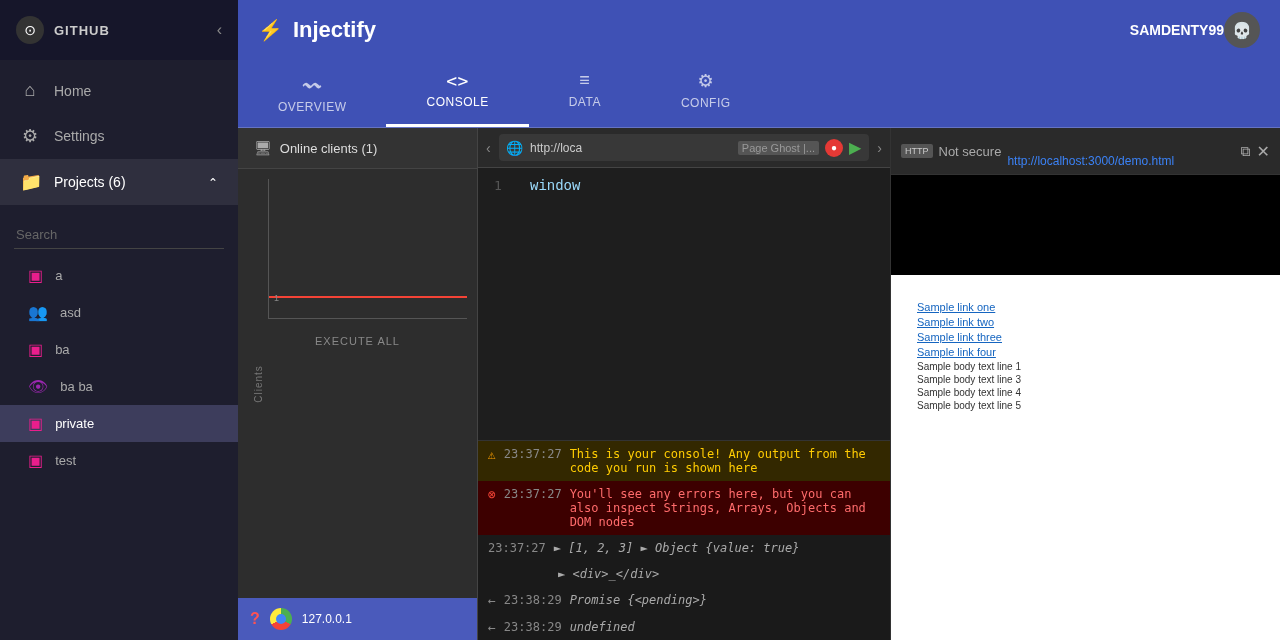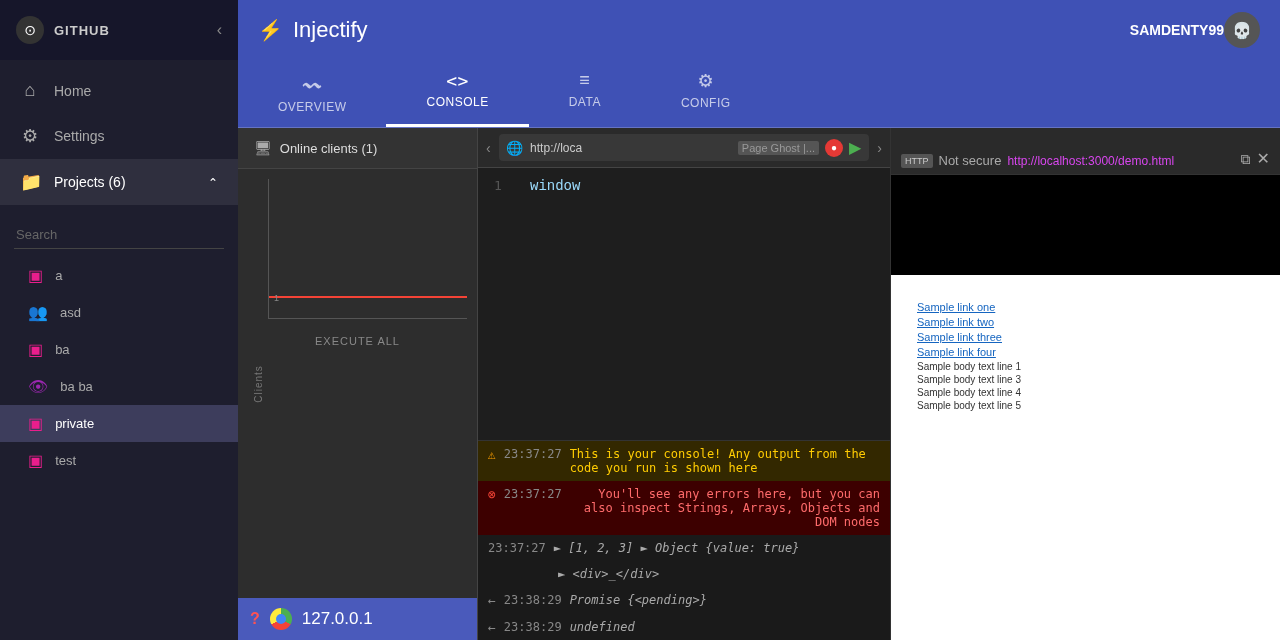--- a/index.html
+++ b/index.html
@@ -26,21 +26,21 @@
     .project-icon.orange { color: #ff9800; }
     .project-icon.purple { color: #9c27b0; }
 
     
     .main { flex: 1; display: flex; flex-direction: column; overflow: hidden; }
 
     
     .topbar { height: 60px; background: #3f51b5; display: flex; align-items: center; padding: 0 20px; gap: 16px; }
     .topbar-logo { display: flex; align-items: center; gap: 10px; }
     .topbar-logo-icon { color: #fff; font-size: 20px; }
-    .topbar-logo-text { font-size: 22px; font-weight: 400; color: #fff; }
+    .topbar-logo-text { font-size: 22px; font-weight: 700; color: #fff; }
     .topbar-spacer { flex: 1; }
     .topbar-user { display: flex; align-items: center; color: #fff; font-size: 14px; font-weight: 600; }
     .topbar-avatar { width: 36px; height: 36px; border-radius: 50%; background: #555; display: flex; align-items: center; justify-content: center; font-size: 16px; }
 
     
     .tabs { background: #3f51b5; display: flex; border-bottom: 1px solid rgba(255,255,255,0.2); }
     .tab { display: flex; flex-direction: column; align-items: center; padding: 10px 40px; cursor: pointer; color: rgba(255,255,255,0.7); font-size: 12px; gap: 4px; letter-spacing: 0.5px; border-bottom: 3px solid transparent; }
     .tab.active { color: #fff; border-bottom: 3px solid #fff; }
     .tab-icon { font-size: 18px; }
 
@@ -54,21 +54,21 @@
     .panel-header-title { font-size: 13px; color: #ddd; font-weight: 500; }
     .chart-area { padding: 10px; flex: 1; position: relative; min-height: 180px; }
     .chart-label { position: absolute; left: 2px; top: 50%; transform: translateY(-50%) rotate(-90deg); font-size: 10px; color: #777; letter-spacing: 1px; white-space: nowrap; }
     .chart-canvas { margin-left: 20px; height: 140px; position: relative; border-left: 1px solid #555; border-bottom: 1px solid #555; }
     .chart-line { position: absolute; bottom: 20px; left: 0; right: 0; height: 2px; background: linear-gradient(to right, #f44336, #f44336); }
     .chart-y-label { position: absolute; left: 5px; bottom: 15px; font-size: 9px; color: #888; }
     .execute-all { text-align: center; padding: 12px; }
     .execute-btn { color: #888; font-size: 11px; letter-spacing: 1px; cursor: pointer; background: transparent; border: none; }
     .client-item { display: flex; align-items: center; padding: 10px 12px; gap: 10px; background: #4a5abb; cursor: pointer; }
     .client-question { color: #ff5252; font-size: 16px; font-weight: bold; }
-    .client-ip { color: #fff; font-size: 17px; }
+    .client-ip { color: #fff; font-size: 12px; }
 
     
     .editor-panel { flex: 1; display: flex; flex-direction: column; background: #1e1e1e; overflow: hidden; }
     .editor-toolbar { display: flex; align-items: center; background: #2a2a2a; padding: 0 8px; height: 40px; gap: 8px; border-bottom: 1px solid #444; overflow: hidden; }
     .toolbar-arrow { color: #888; font-size: 14px; cursor: pointer; }
     .toolbar-url-area { display: flex; align-items: center; flex: 1; gap: 6px; background: #383838; border-radius: 4px; padding: 4px 8px; }
     .toolbar-site-icon { font-size: 14px; }
     .toolbar-url-text { font-size: 12px; color: #ccc; flex: 1; }
     .toolbar-ghost-label { font-size: 11px; color: #999; background: #555; padding: 1px 4px; border-radius: 2px; }
     .toolbar-red-dot { width: 18px; height: 18px; border-radius: 50%; background: #e53935; display: flex; align-items: center; justify-content: center; font-size: 10px; color: #fff; }
@@ -85,29 +85,29 @@
     .console-msg.warn { background: #332800; }
     .console-msg.error { background: #3d0000; }
     .console-msg.info { background: transparent; }
     .console-icon { flex-shrink: 0; font-size: 13px; }
     .console-icon.warn { color: #ffa000; }
     .console-icon.err { color: #f44336; }
     .console-icon.arr { color: #888; }
     .console-time { color: #888; flex-shrink: 0; }
     .console-text { color: #fff; flex: 1; }
     .console-text.warn-text { color: #ffcc02; }
-    .console-text.err-text { color: #ff6b6b; text-align: right; }
+    .console-text.err-text { color: #ff6b6b; }
     .console-text.code-out { color: #aaa; font-style: italic; }
 
     
     .right-panel { width: 390px; background: #111; display: flex; flex-direction: column; border-left: 1px solid #333; flex-shrink: 0; }
-    .browser-header { display: flex; align-items: flex-end; padding: 6px 10px; gap: 6px; background: #2a2a2a; border-bottom: 1px solid #333; }
+    .browser-header { display: flex; align-items: center; padding: 6px 10px; gap: 6px; background: #2a2a2a; border-bottom: 1px solid #333; }
     .http-badge { font-size: 9px; background: #555; color: #ccc; padding: 2px 4px; border-radius: 2px; }
     .not-secure { font-size: 13px; color: #aaa; }
-    .browser-url { flex: 1; font-size: 12px; color: #d946ef; margin-top: 20px; }
+    .browser-url { flex: 1; font-size: 12px; color: #3b82f6; margin-top: 20px; }
     .browser-open { color: #aaa; font-size: 14px; cursor: pointer; }
     .browser-close { color: #aaa; font-size: 16px; cursor: pointer; }
     .browser-content { flex: 1; background: #000; display: flex; flex-direction: column; }
     .browser-content-top { height: 100px; background: #000; }
     .browser-content-bottom { flex: 1; background: #fff; padding: 26px; }
     .demo-link { color: #1565c0; font-size: 11px; display: block; margin-bottom: 3px; text-decoration: underline; }
     .demo-text { color: #333; font-size: 10px; display: block; margin-bottom: 2px; }
 
     
     .chrome-icon { width: 22px; height: 22px; border-radius: 50%; background: conic-gradient(#4CAF50 0deg 120deg, #F44336 120deg 240deg, #FFEB3B 240deg 360deg); position: relative; display: inline-block; }

